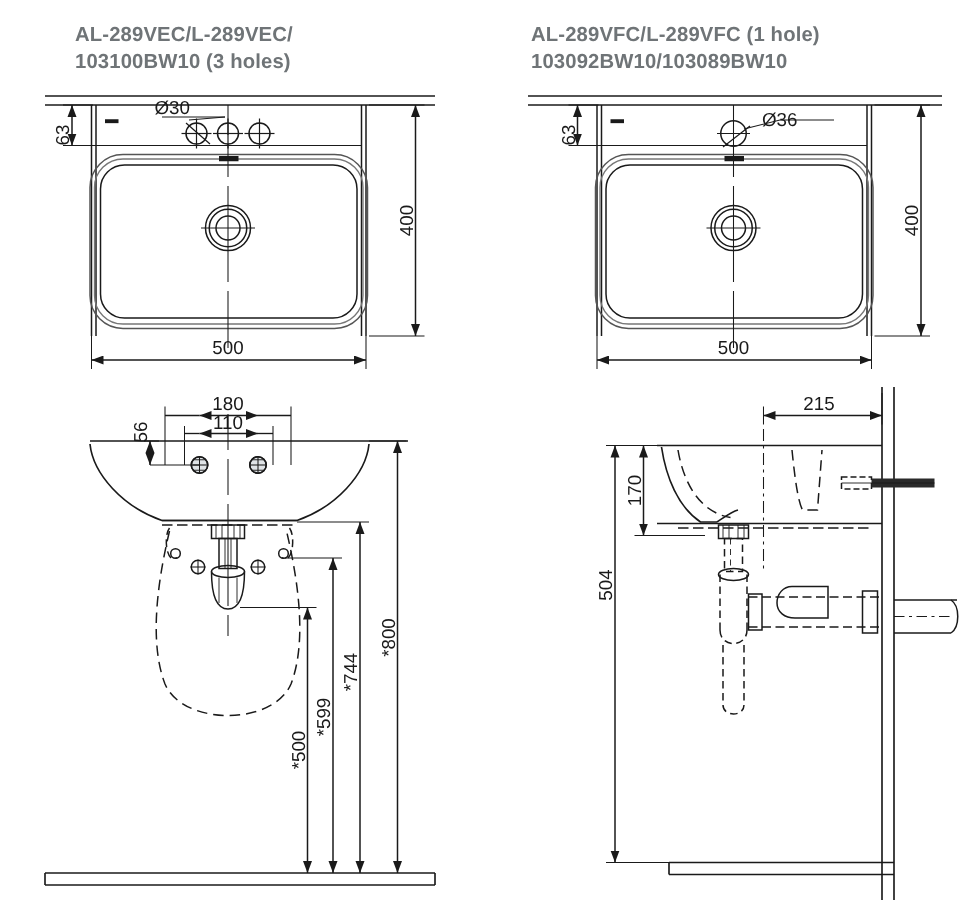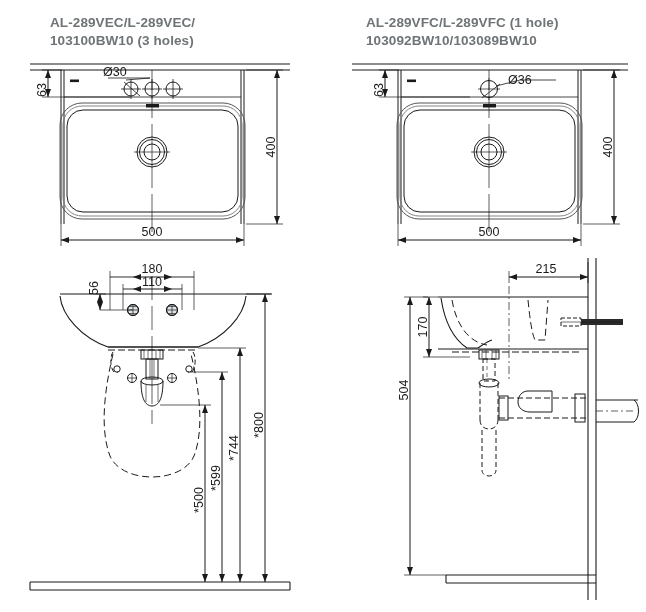--- a/index.html
+++ b/index.html
@@ -2,21 +2,21 @@
 <html><head>
 <meta charset="utf-8">
 <style>
   html,body{margin:0;padding:0;background:#ffffff;}
   body{width:646px;height:612px;position:relative;overflow:hidden;
        font-family:"Liberation Sans",sans-serif;color:#1a1a1a;}
   #sheet{position:absolute;left:0;top:0;width:646px;height:612px;padding-left:35px;}
   .title{position:absolute;font-size:13.5px;font-weight:bold;color:#6f7477;
          letter-spacing:.1px;line-height:18px;white-space:pre;}
   #t-left{left:50px;top:14px;}
-  #t-right{left:366px;top:14px;}
+  #t-right{left:354px;top:14px;}
   svg{position:absolute;left:0;top:0;}
   text{font-family:"Liberation Sans",sans-serif;font-size:12.5px;fill:#1a1a1a;}
 </style>
 </head>
 <body>
 
 <div id="sheet">
 
   <div class="title" id="t-left">AL-289VEC/L-289VEC/<br>103100BW10 (3 holes)</div>
   <div class="title" id="t-right">AL-289VFC/L-289VFC (1 hole)<br>103092BW10/103089BW10</div>

